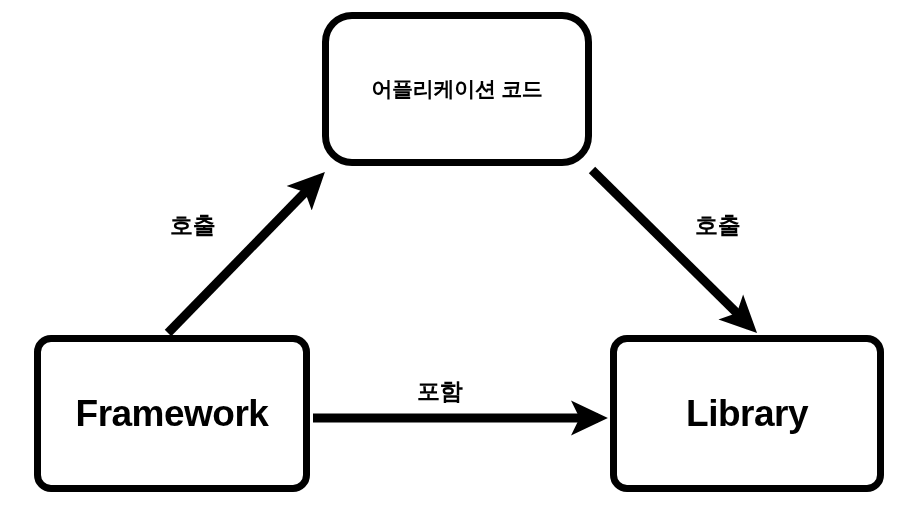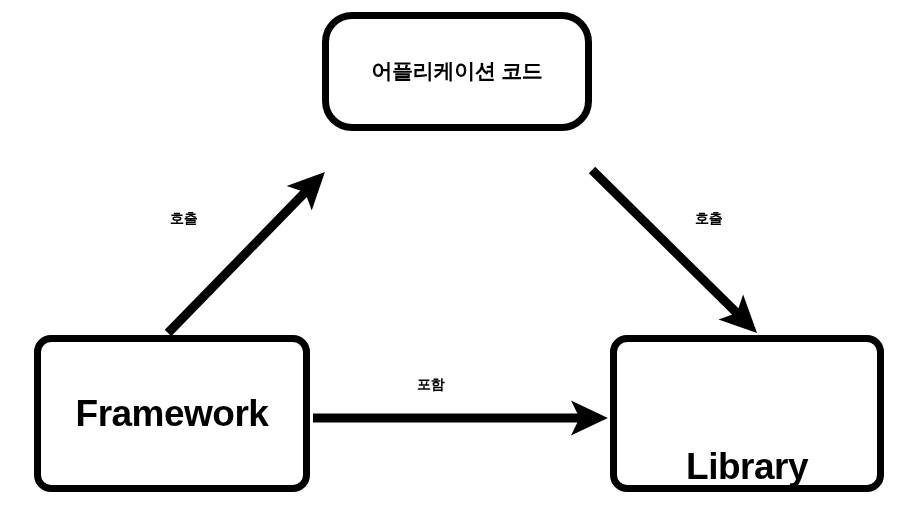--- a/index.html
+++ b/index.html
@@ -25,35 +25,34 @@
     flex-direction: column;
     align-items: center;
     justify-content: center;
     text-align: center;
     color: #000000;
   }
   #node-app {
     left: 322px;
     top: 12px;
     width: 270px;
-    height: 119px;
+    height: 154px;
     border-radius: 30px;
   }
   #node-framework {
     left: 34px;
     top: 335px;
     width: 276px;
     height: 157px;
   }
   #node-library {
     left: 610px;
     top: 335px;
     width: 274px;
     height: 157px;
-    justify-content: flex-end;
   }
   .node-title-kr-1 {
     font-size: 21px;
     font-weight: 700;
     line-height: 1.28;
     letter-spacing: -0.3px;
   }
   .node-title-kr-2 {
     font-size: 20px;
     font-weight: 700;
@@ -69,21 +68,21 @@
   #edges {
     position: absolute;
     left: 0;
     top: 0;
     width: 905px;
     height: 516px;
     pointer-events: none;
   }
   .edge-label {
     position: absolute;
-    font-size: 14px;
+    font-size: 23px;
     font-weight: 700;
     color: #000000;
     letter-spacing: -0.2px;
     white-space: nowrap;
   }
   #label-call-left  { left: 170px; top: 210px; }
   #label-call-right { left: 695px; top: 210px; }
   #label-contains   { left: 417px; top: 376px; }
 </style>
 </head>

